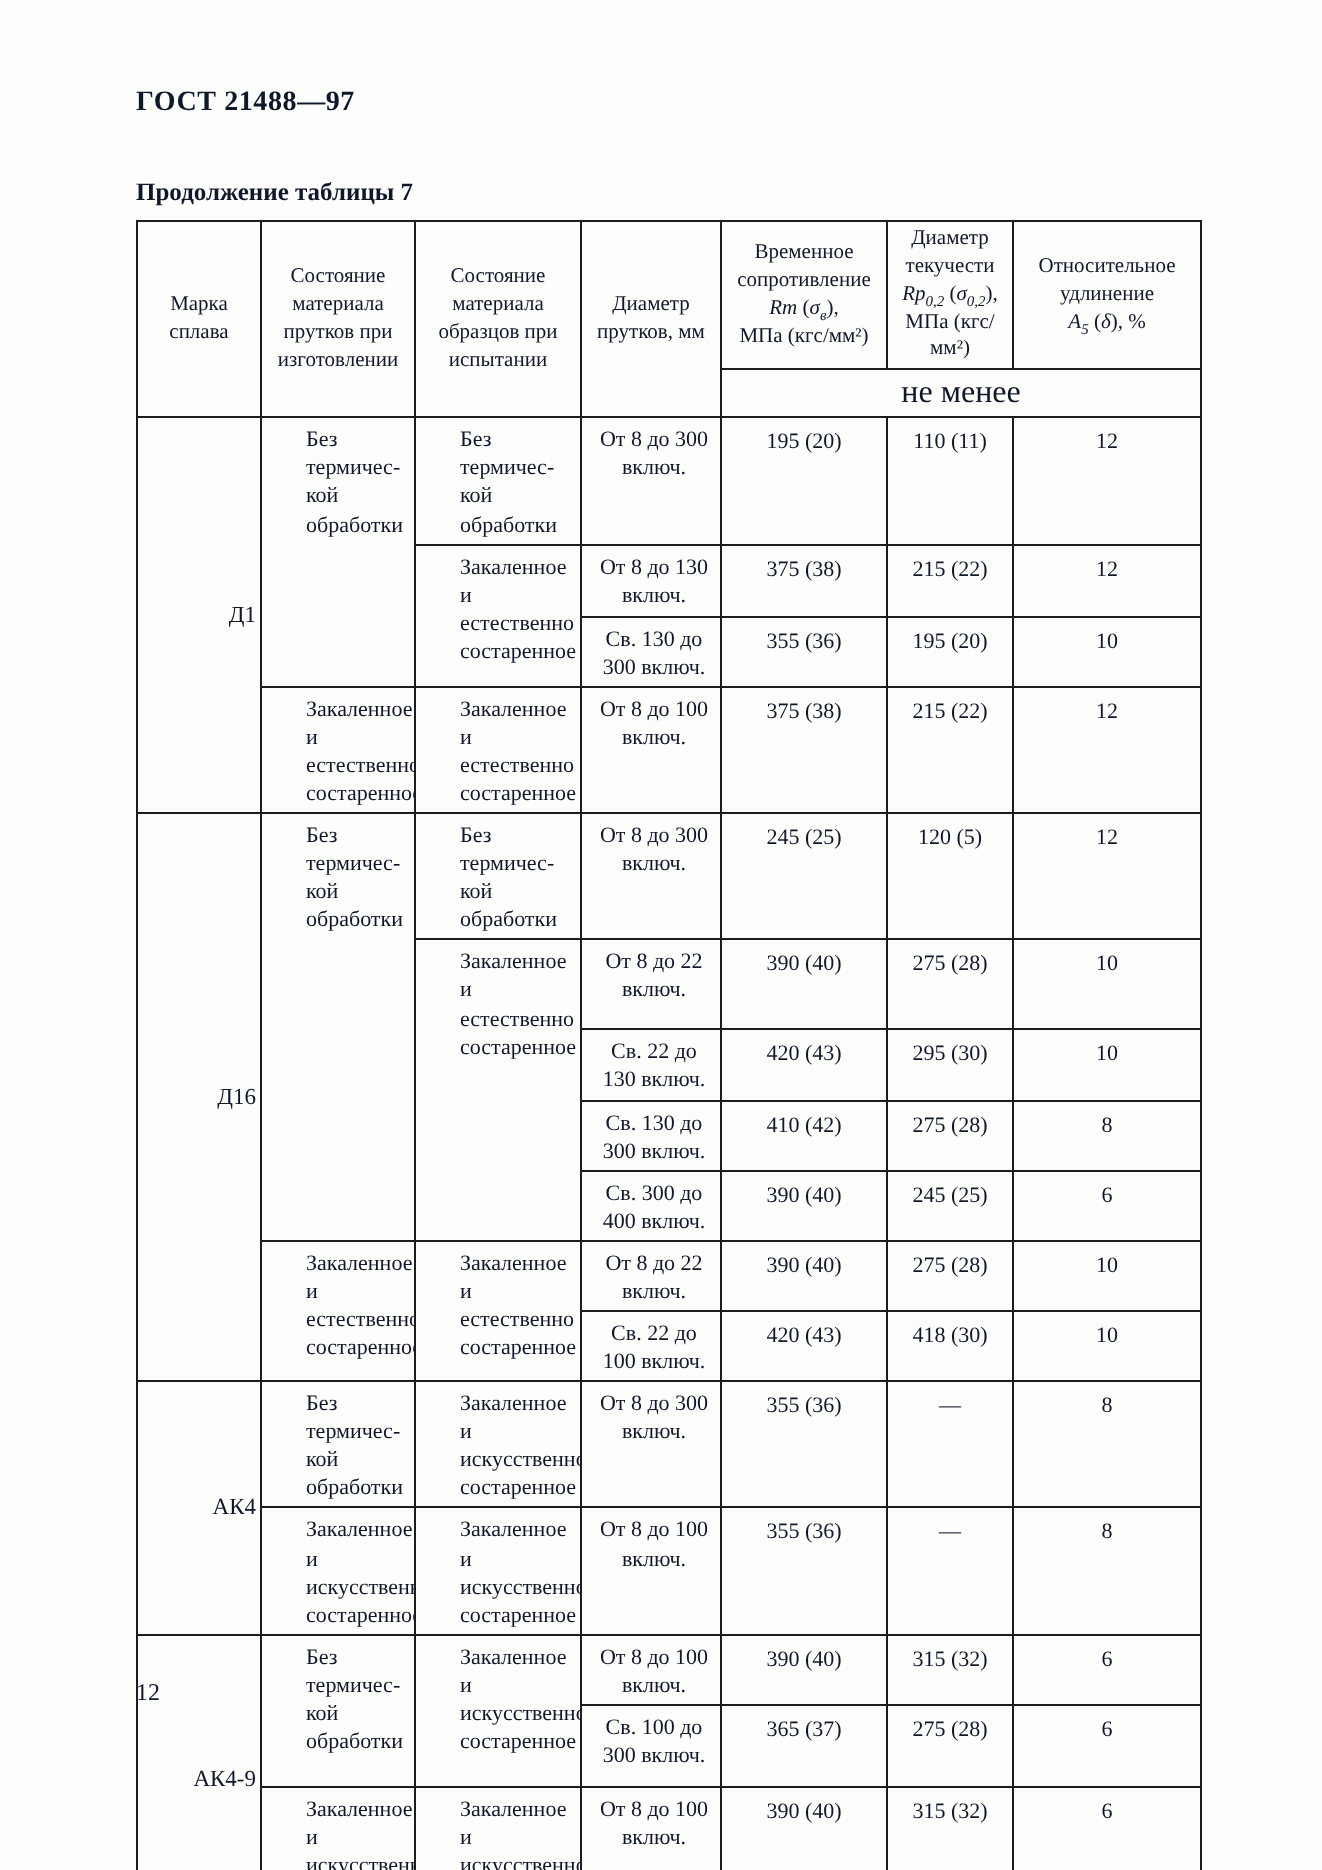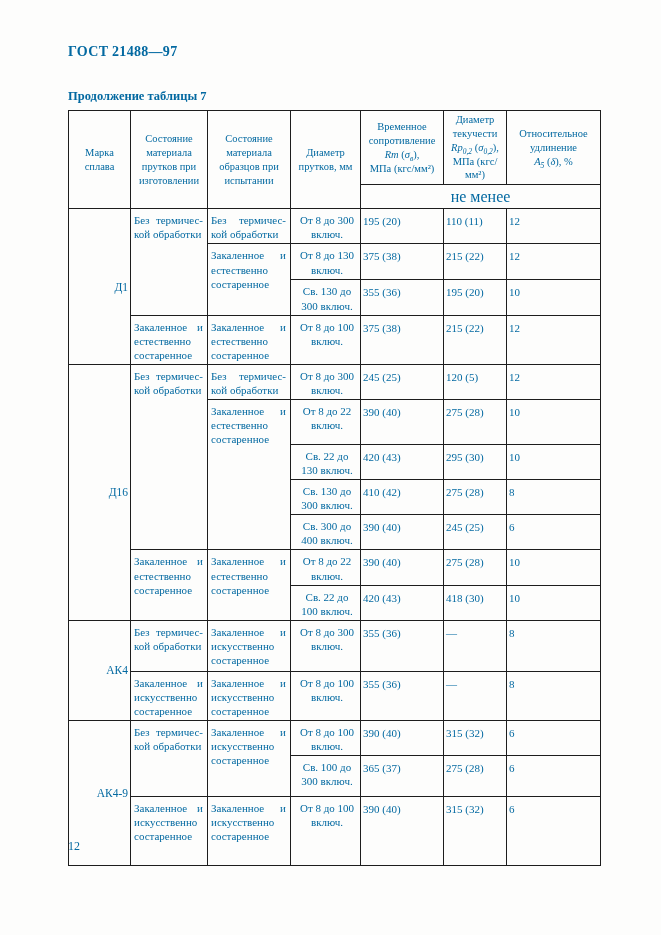--- a/index.html
+++ b/index.html
@@ -1,21 +1,21 @@
 <!DOCTYPE html>
 <html><head>
 <meta charset="utf-8">
 <style>
   html,body{margin:0;padding:0;background:#e8e8e8;}
   .page{
     position:relative;
     width:661px;height:935px;
     background:#fdfdfc;
     font-family:"Liberation Serif", serif;
-    color:#0369a1;
+    color:#0f172a;
     overflow:hidden;
     box-shadow:0 0 4px rgba(0,0,0,.25);
     margin:0 auto;
   }
   .doc-number{
     position:absolute;left:68px;top:44px;
     font-weight:bold;font-size:14px;letter-spacing:.3px;
   }
   .table-caption{
     position:absolute;left:68px;top:89px;
@@ -45,29 +45,29 @@
     font-size:16px;text-align:center;vertical-align:middle;
     height:23px;padding:0;
   }
   td.grade{
     font-size:11.5px;vertical-align:middle;text-align:right;
     padding:2px 2px 2px 7px;
   }
   td.state{
     font-size:11px;line-height:1.28;
     vertical-align:top;text-align:justify;
-    padding:4px 4px 2px 3px;
+    padding:4px 4px 2px 22px;
   }
   td.dia{
     font-size:11px;line-height:1.28;
     vertical-align:top;text-align:center;
     padding:4px 2px 2px 5px;
   }
   td.val{
-    font-size:11px;vertical-align:top;
+    font-size:11px;vertical-align:top;text-align:center;
     padding:6px 2px 2px 2px;
   }
   .sym{font-style:italic;}
   sub{font-size:7.5px;line-height:0;}
   sub.it{font-style:italic;}
   .nw{white-space:nowrap;}
 </style>
 </head>
 <body>
 

